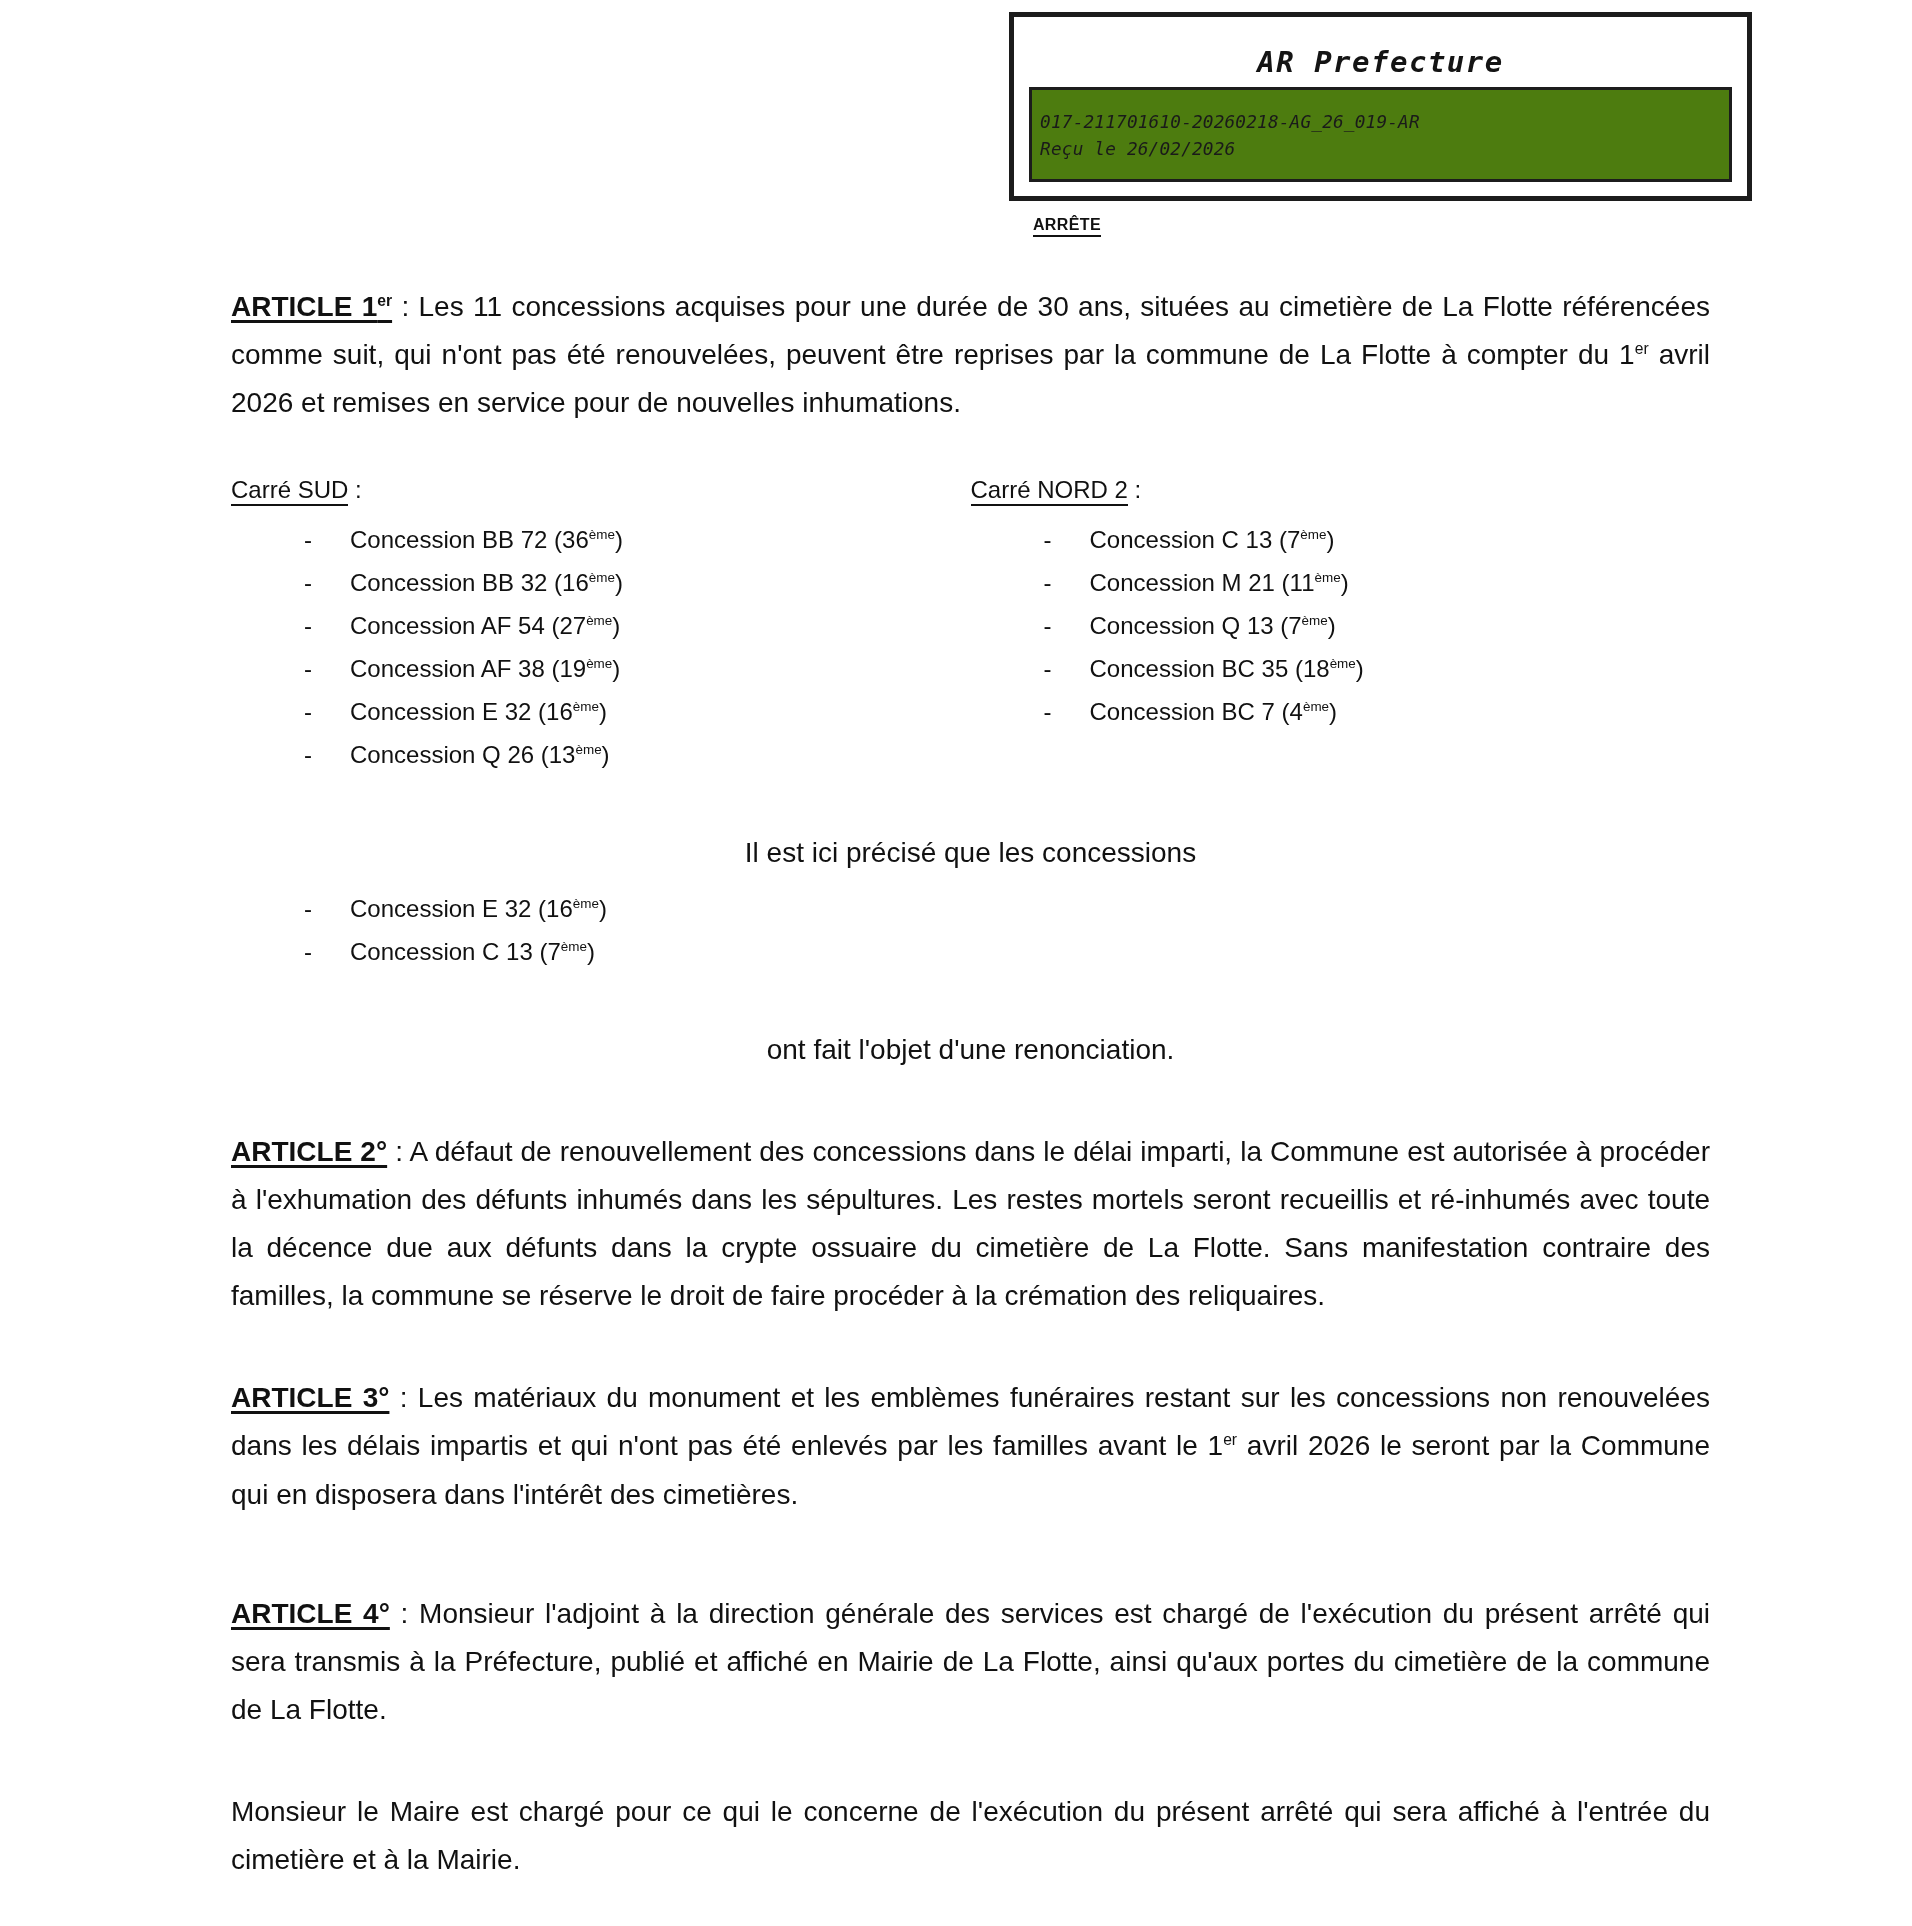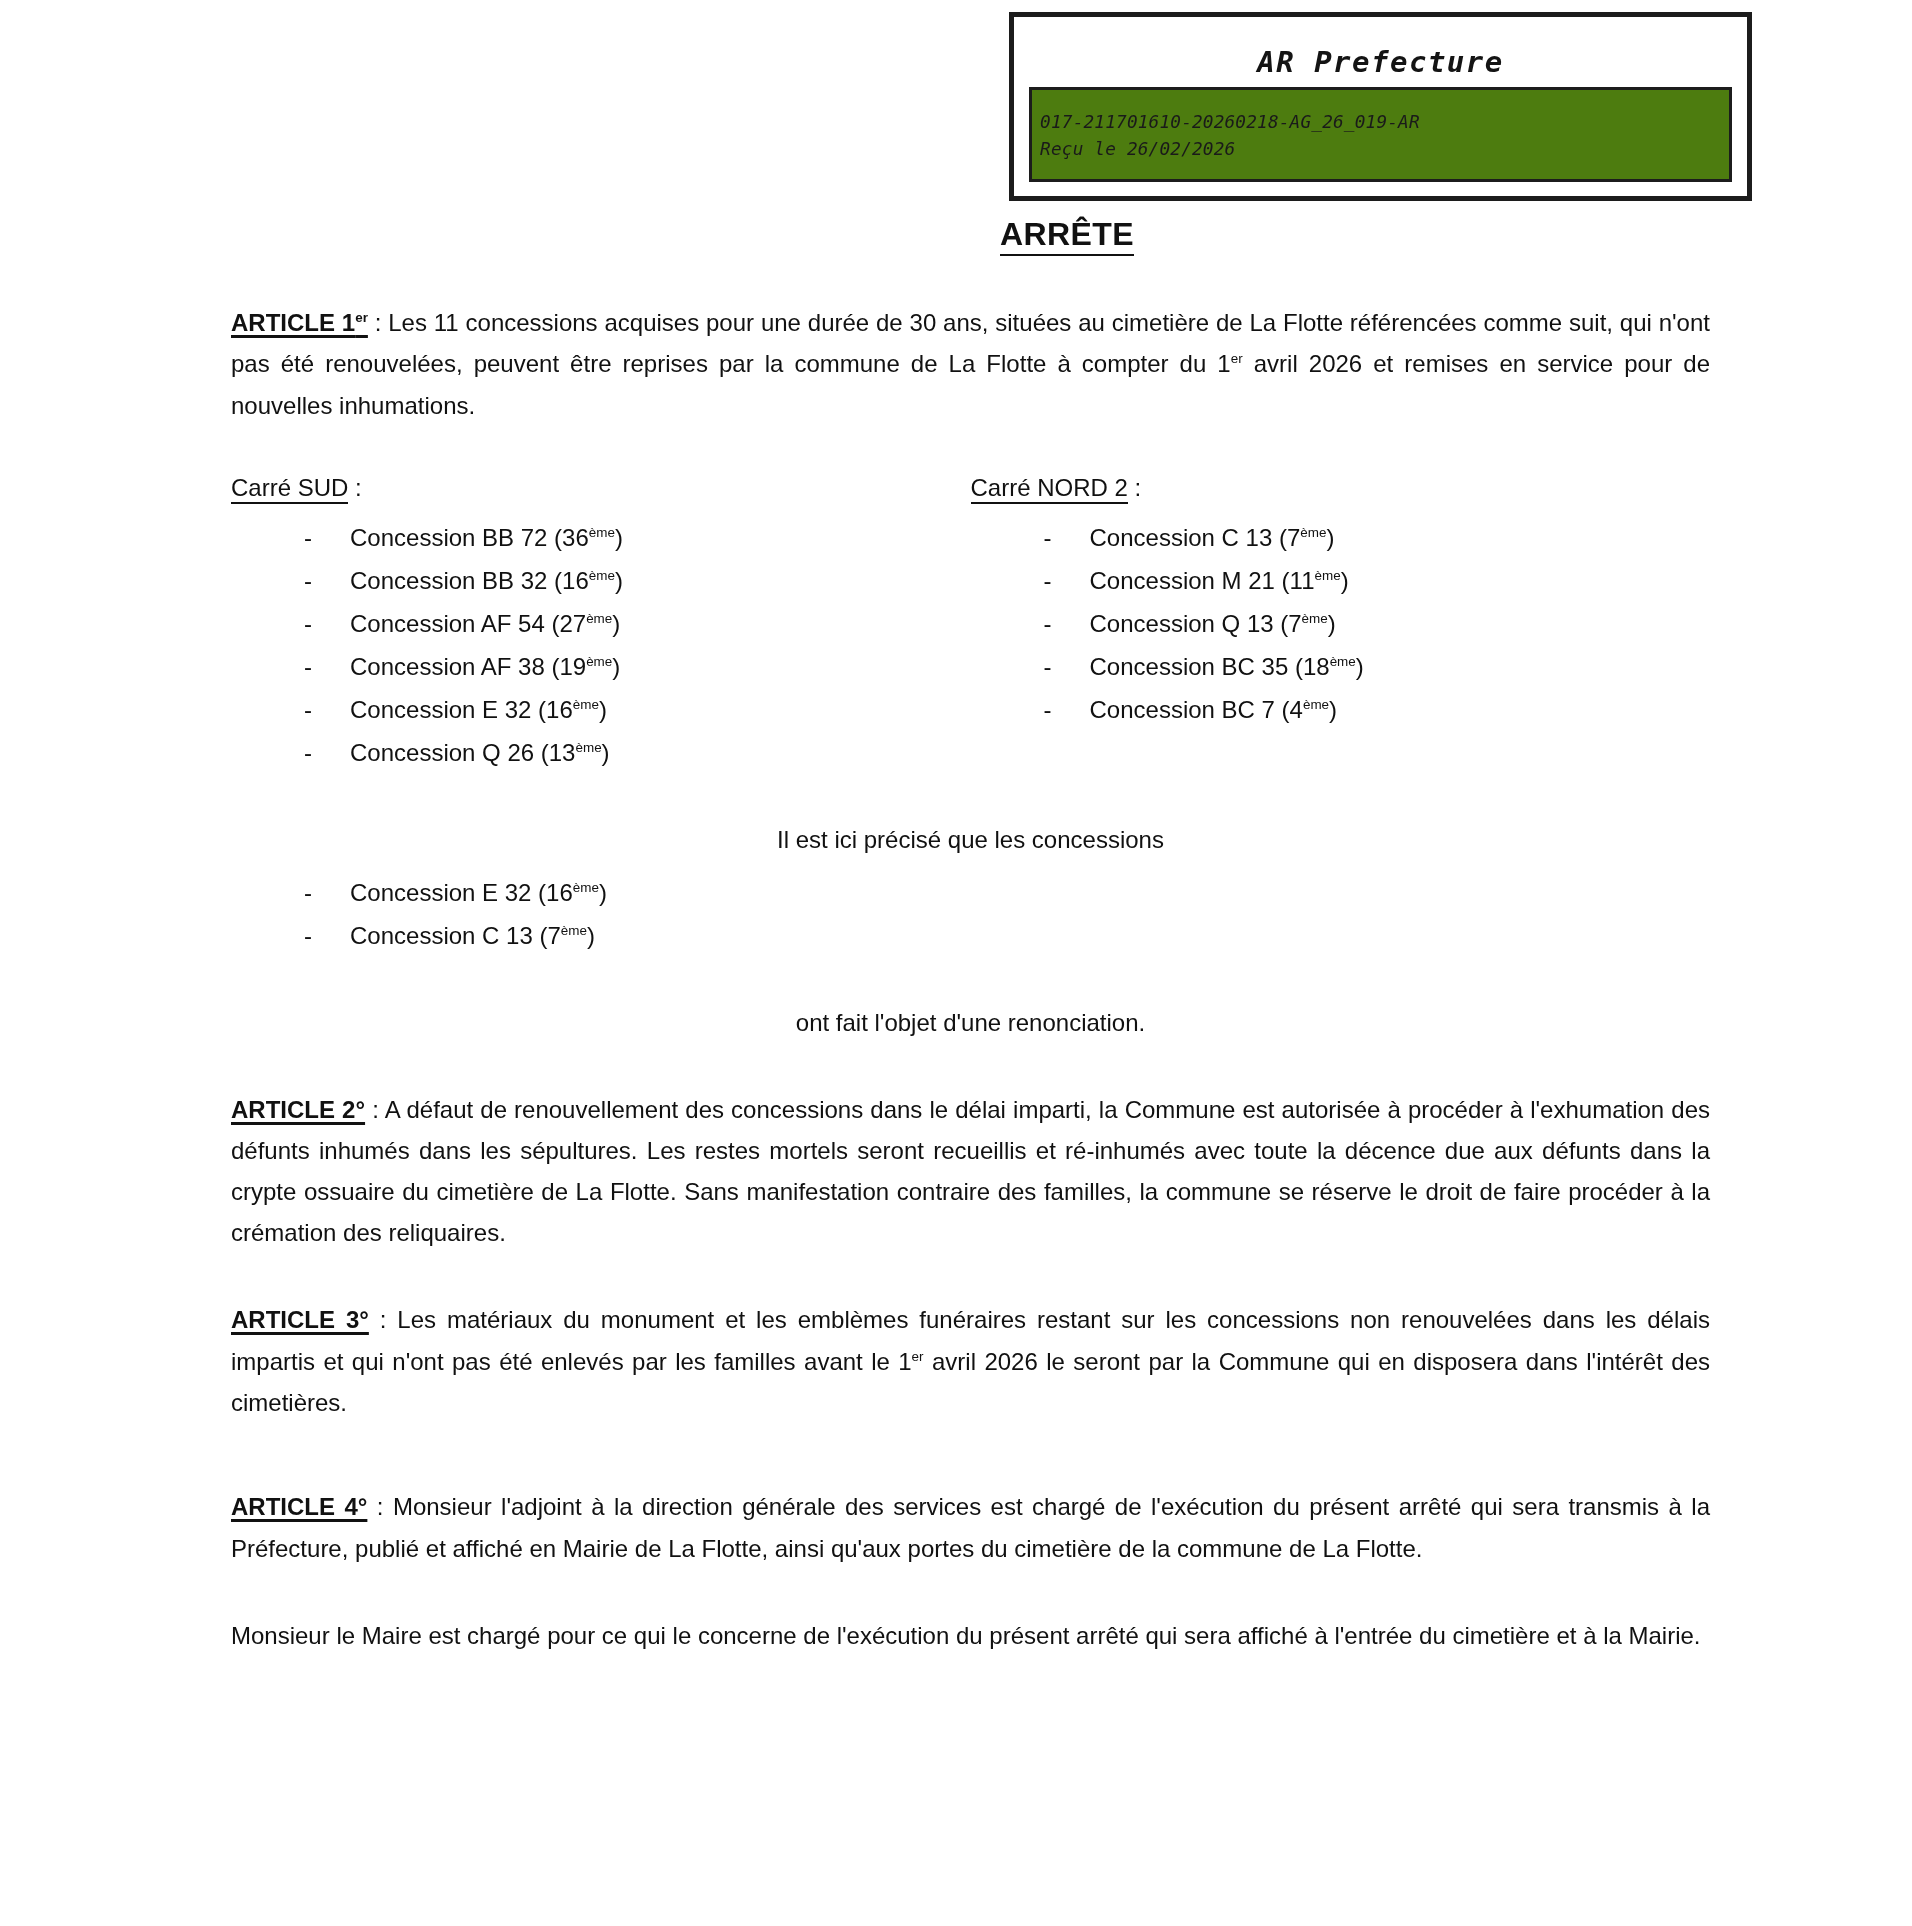--- a/index.html
+++ b/index.html
@@ -66,36 +66,36 @@
   
   #doc {
     position: absolute;
     left: 231px;
     top: 216px;
     width: 1479px;
   }
 
   .arrete-heading {
     text-align: center;
-    font-size: 32px;
+    font-size: 16px;
     font-weight: 700;
     letter-spacing: 0.4px;
     margin: 0 0 49px 0;
     padding-left: 193px;
   }
   .arrete-heading span {
     border-bottom: 2.7px solid #111;
     padding-bottom: 1.5px;
   }
 
   p.para {
-    font-size: 24px;
+    font-size: 28px;
     line-height: 1.72;
     text-align: justify;
-    margin: 8px 0 20px 0;
+    margin: 16px 0 20px 0;
     text-justify: inter-word;
   }
   p.para.last-left { text-align: center; }
 
   .art-label {
     font-weight: 700;
     text-decoration: underline;
     text-decoration-thickness: 2.7px;
     text-underline-offset: 4.2px;
   }

